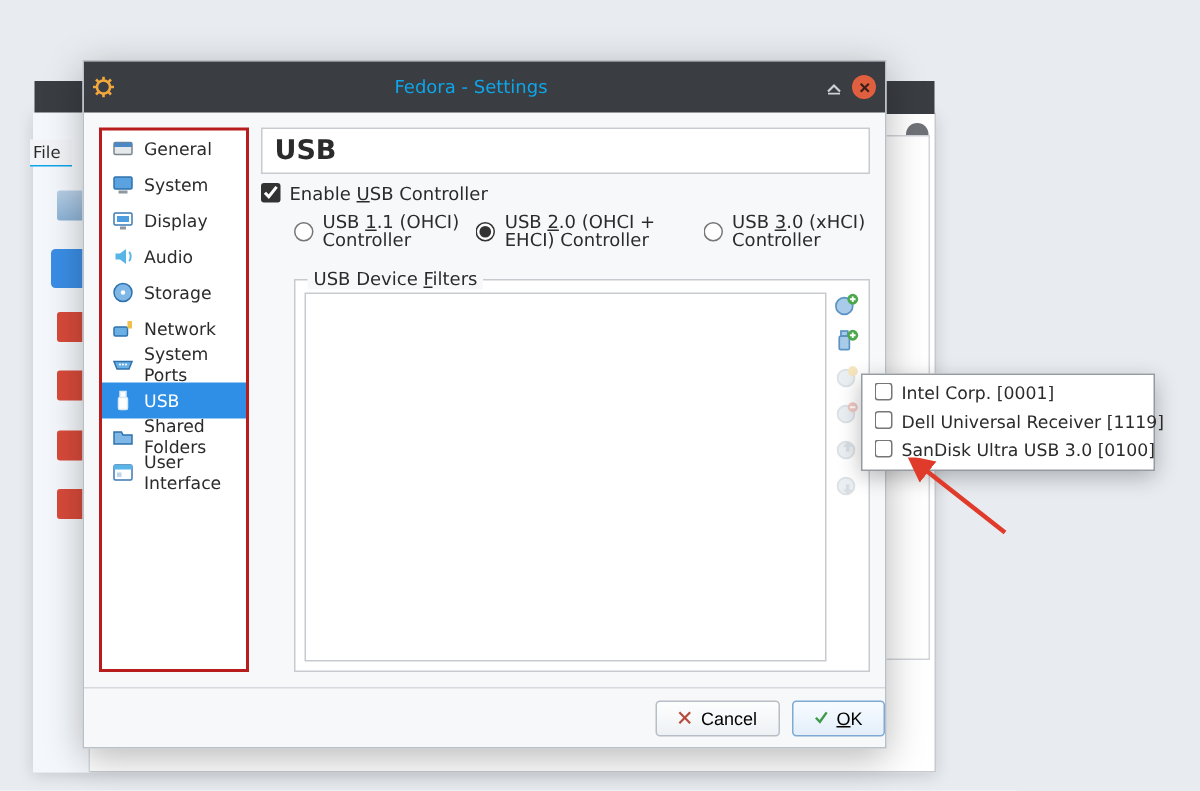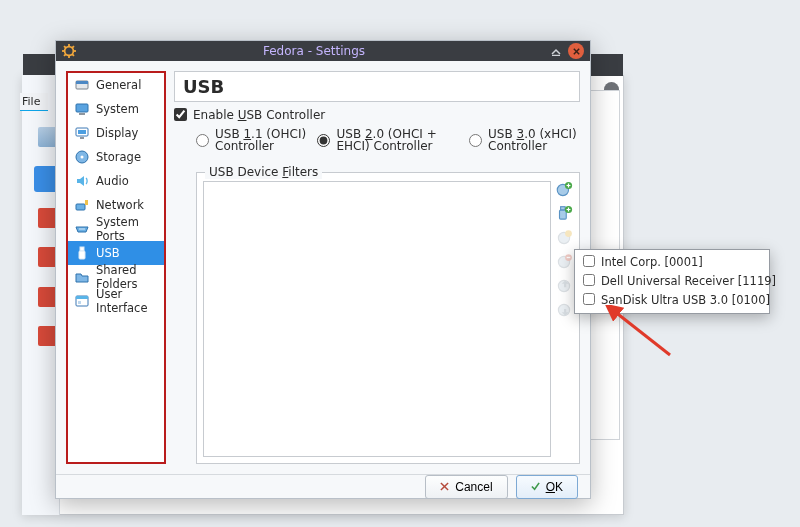--- a/index.html
+++ b/index.html
@@ -81,23 +81,23 @@
     top: 40px;
     width: 536px;
     height: 459px;
     background: #f6f8fa;
     border: 1px solid #b9c0c8;
     box-shadow: 0 6px 24px rgba(0,0,0,.28);
     display: flex;
     flex-direction: column;
   }
   .dlg-titlebar {
-    height: 20px;
+    height: 34px;
     background: #3a3d42;
-    color: #c4b5fd;
+    color: #0ea5e9;
     display: flex;
     align-items: center;
     padding: 0 6px;
     font-size: 12px;
   }
   .dlg-titlebar .gear {
     width: 14px; height: 14px;
     display: inline-flex;
     margin-right: 8px;
   }
@@ -201,27 +201,27 @@
     gap: 6px;
   }
   .filt-btn {
     width: 18px; height: 18px;
     display: flex; align-items: center; justify-content: center;
     cursor: pointer;
   }
   .filt-btn.disabled { opacity: .35; cursor: default; }
 
   .dlg-footer {
-    height: 24px;
+    height: 40px;
     border-top: 1px solid #d6dade;
     display: flex;
     align-items: center;
     justify-content: flex-end;
     gap: 8px;
-    padding: 0 12px;
+    padding: 0 0;
     background: #f6f8fa;
   }
   .btn {
     height: 24px;
     padding: 0 14px;
     border: 1px solid #b7bec6;
     background: linear-gradient(#fdfefe,#eef1f4);
     border-radius: 3px;
     font-size: 12px;
     cursor: pointer;
@@ -343,34 +343,34 @@
               <rect x="2" y="3" width="12" height="8" rx="1" fill="#fff" stroke="#3c79b5"></rect>
               <rect x="4" y="5" width="8" height="4" fill="#4c9ee0"></rect>
               <rect x="6" y="12" width="4" height="2" fill="#8e969f"></rect>
             </svg>
           </span>
         <span>Display</span>
       </div>
       <div class="side-item">
         <span class="ico">
             <svg viewBox="0 0 16 16">
+              <path d="M3 6v4h3l4 3V3L6 6z" fill="#59b4e8"></path>
+              <path d="M12 5c1.5 1 1.5 5 0 6" fill="none" stroke="#59b4e8" stroke-width="1.3"></path>
+            </svg>
+          </span>
+        <span>Audio</span>
+      </div>
+      <div class="side-item">
+        <span class="ico">
+            <svg viewBox="0 0 16 16">
               <circle cx="8" cy="8" r="6" fill="#7fb7e6" stroke="#2e72ad"></circle>
               <circle cx="8" cy="8" r="1.5" fill="#fff"></circle>
             </svg>
           </span>
         <span>Storage</span>
-      </div>
-      <div class="side-item">
-        <span class="ico">
-            <svg viewBox="0 0 16 16">
-              <path d="M3 6v4h3l4 3V3L6 6z" fill="#59b4e8"></path>
-              <path d="M12 5c1.5 1 1.5 5 0 6" fill="none" stroke="#59b4e8" stroke-width="1.3"></path>
-            </svg>
-          </span>
-        <span>Audio</span>
       </div>
       <div class="side-item">
         <span class="ico">
             <svg viewBox="0 0 16 16">
               <rect x="2" y="7" width="9" height="6" rx="1" fill="#6bb0e4" stroke="#2e72ad"></rect>
               <rect x="11" y="3" width="3" height="5" fill="#f0c24c"></rect>
             </svg>
           </span>
         <span>Network</span>
       </div>

